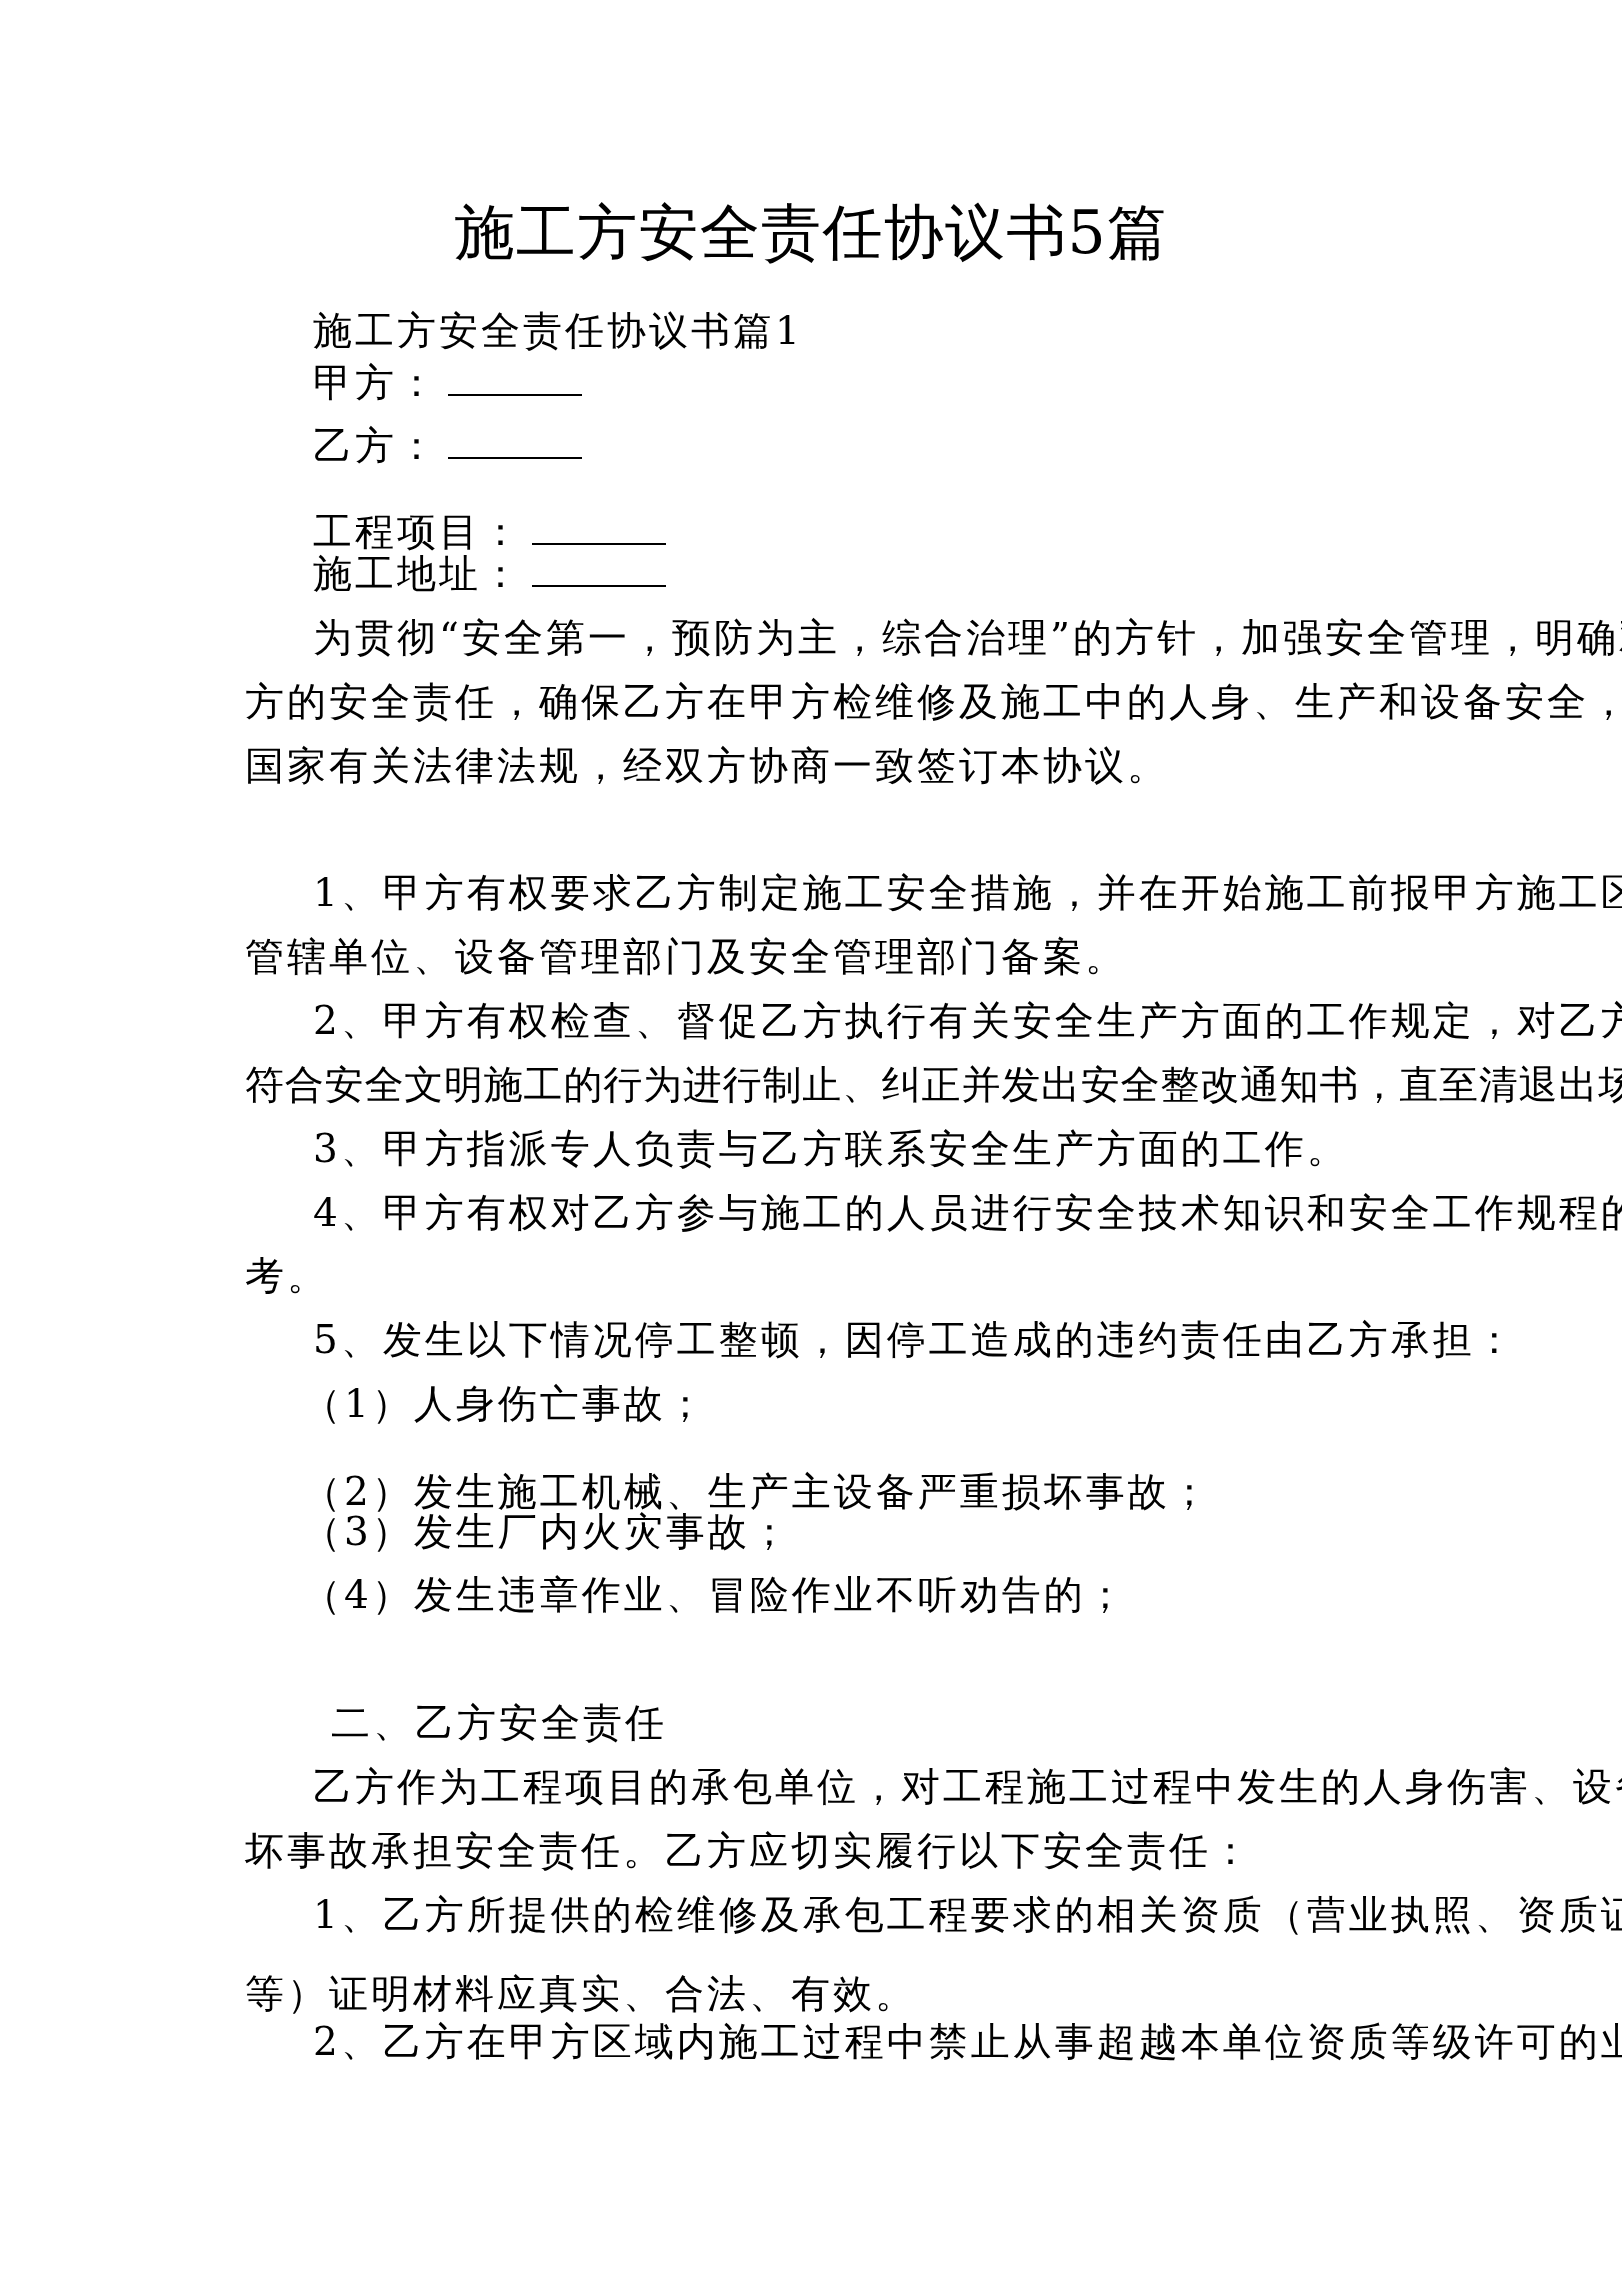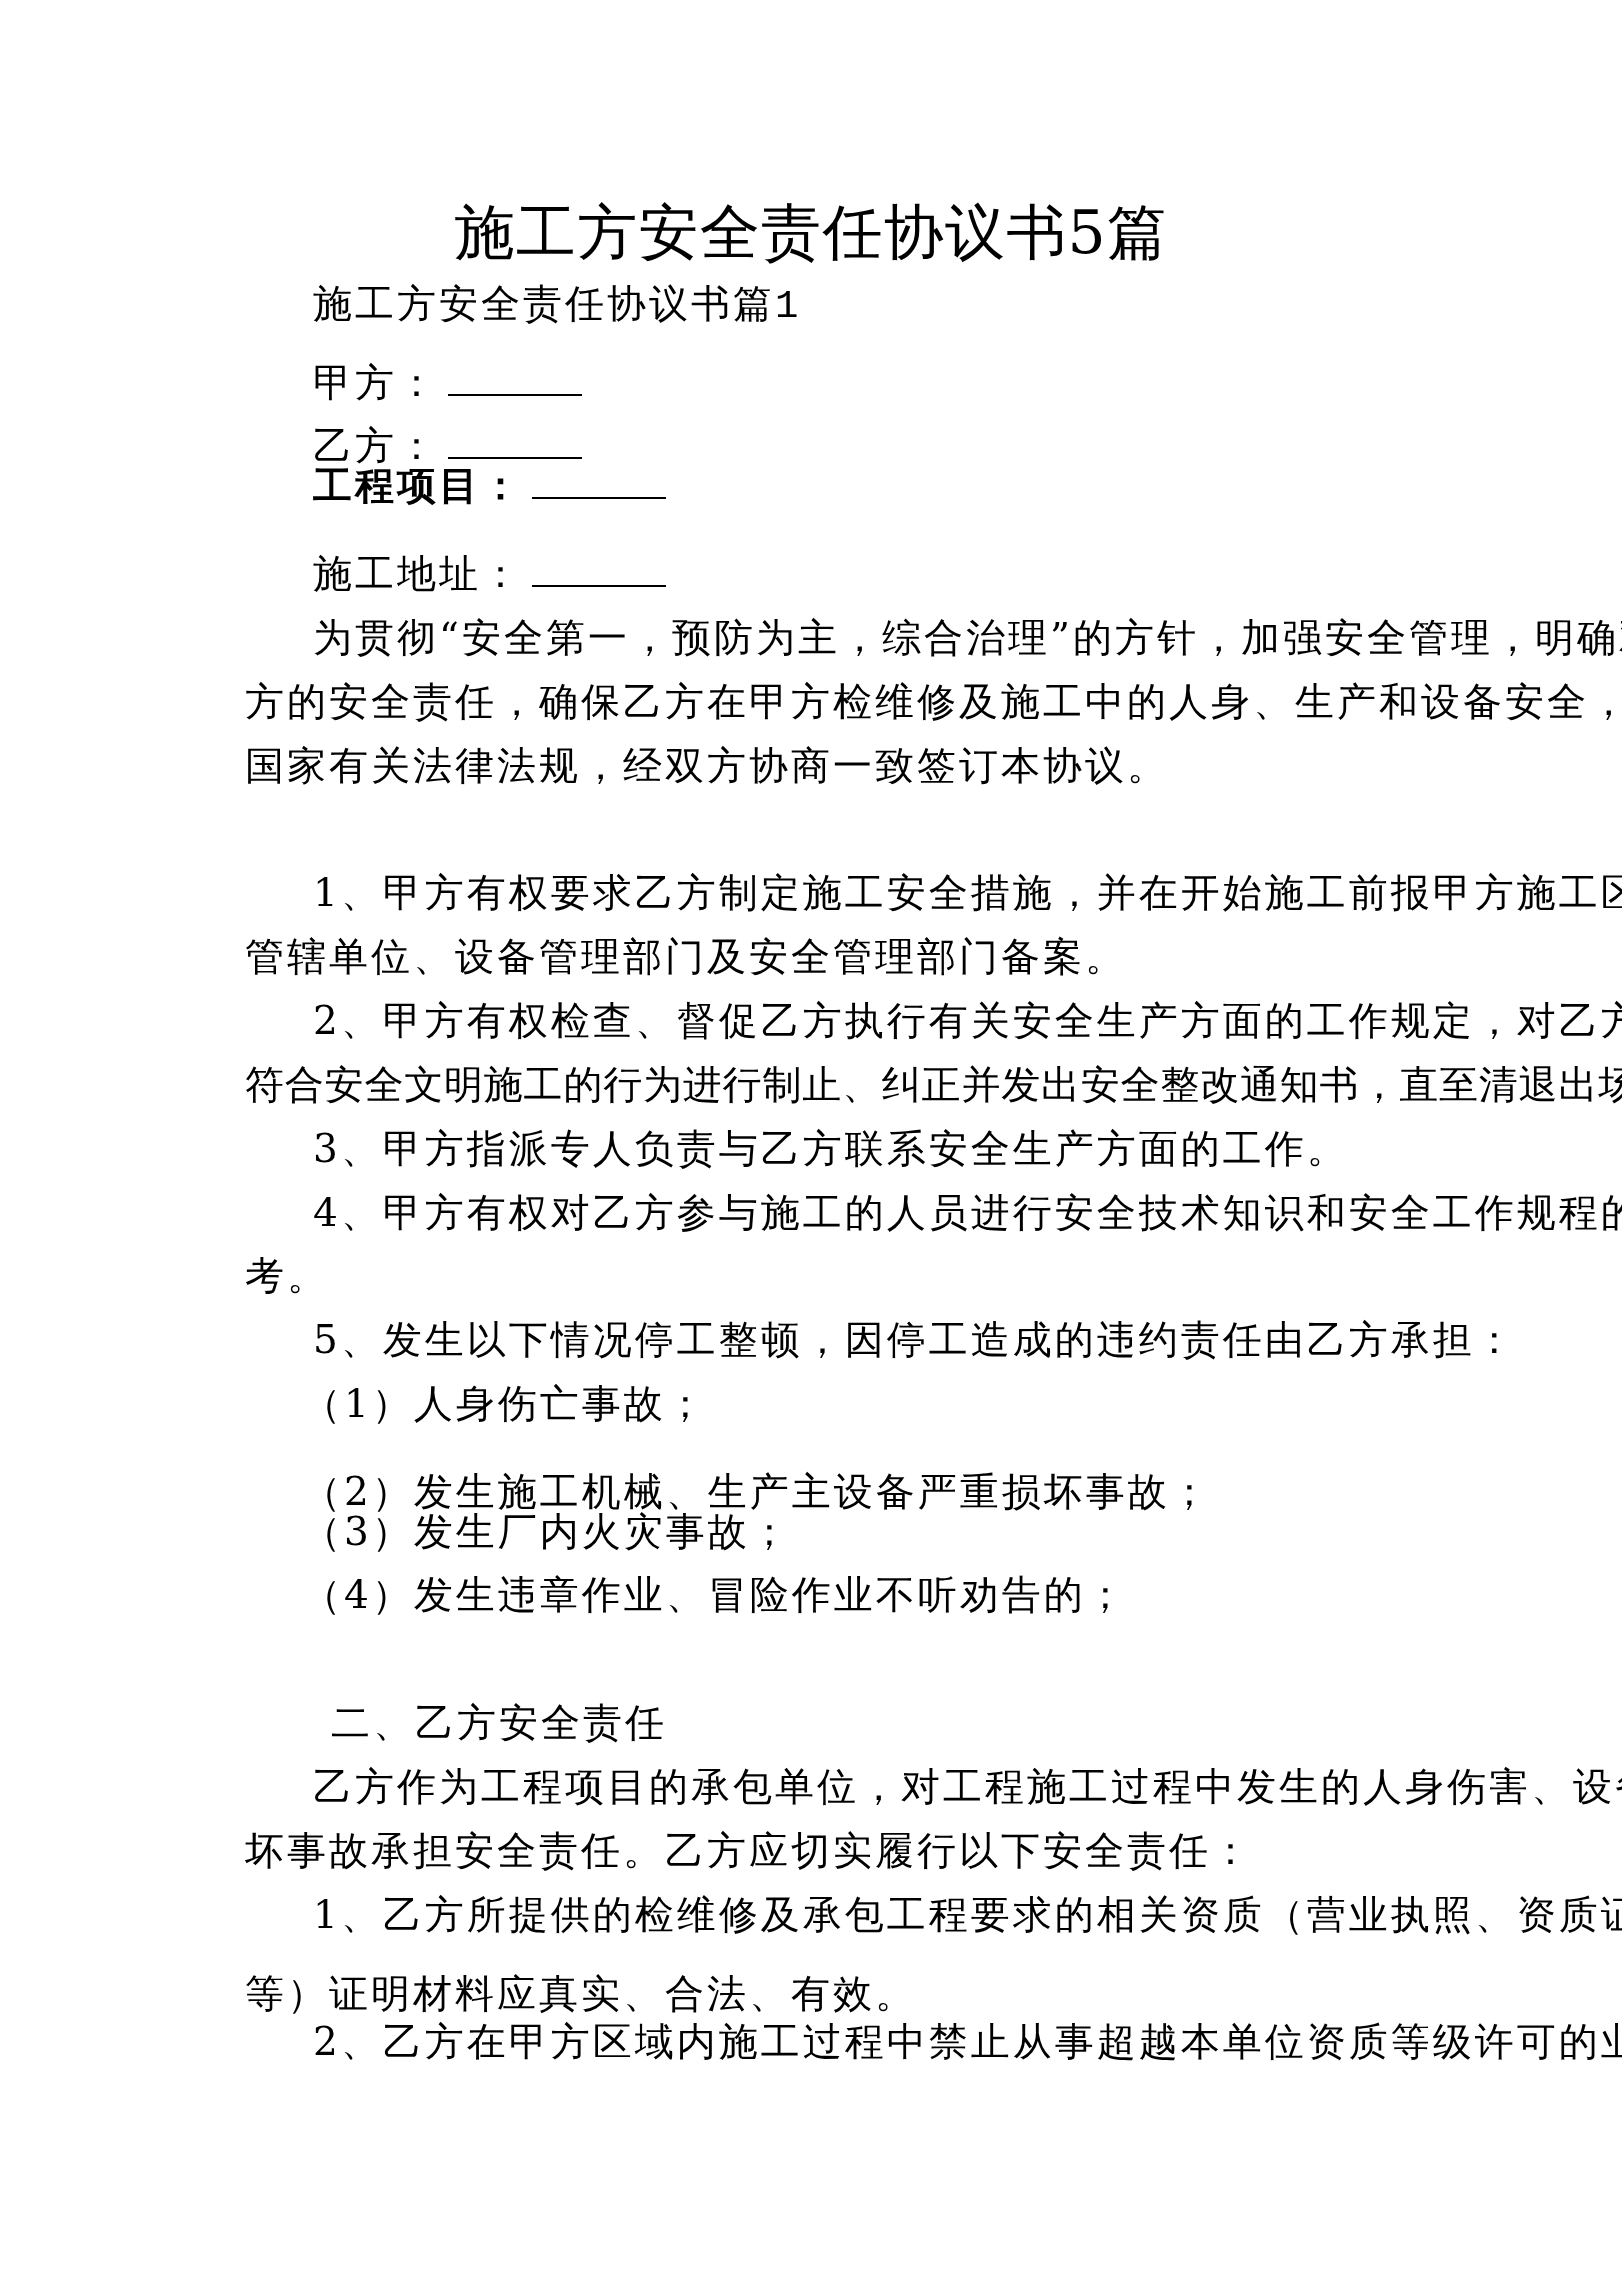--- a/index.html
+++ b/index.html
@@ -14,29 +14,29 @@
   .blank { display:inline-block; width:134px; border-bottom:2px solid #000; height:34px; vertical-align:baseline;
            margin-left:9.2px; }
 </style>
 </head>
 <body>
 
 <div class="page">
 
   <div class="title">施工方安全责任协议书5篇</div>
 
-  <div class="line ind" style="top:284px;font-family:Liberation Mono, monospace;">施工方安全责任协议书篇1</div>
+  <div class="line ind" style="top:308px;">施工方安全责任协议书篇1</div>
 
   <div class="line ind" style="top:360px;">
     <span>甲方：</span><span class="blank"></span>
   </div>
   <div class="line ind" style="top:423px;">
     <span>乙方：</span><span class="blank"></span>
   </div>
-  <div class="line ind" style="top:462px;font-weight:bold;">
+  <div class="line ind" style="top:509px;">
     <span>工程项目：</span><span class="blank"></span>
   </div>
   <div class="line ind" style="top:551px;">
     <span>施工地址：</span><span class="blank"></span>
   </div>
 
   <div class="line ind" style="top:615px;">为贯彻“安全第一，预防为主，综合治理”的方针，加强安全管理，明确双</div>
   <div class="line" style="top:679px;">方的安全责任，确保乙方在甲方检维修及施工中的人身、生产和设备安全，根据</div>
   <div class="line" style="top:743px;">国家有关法律法规，经双方协商一致签订本协议。</div>
 

